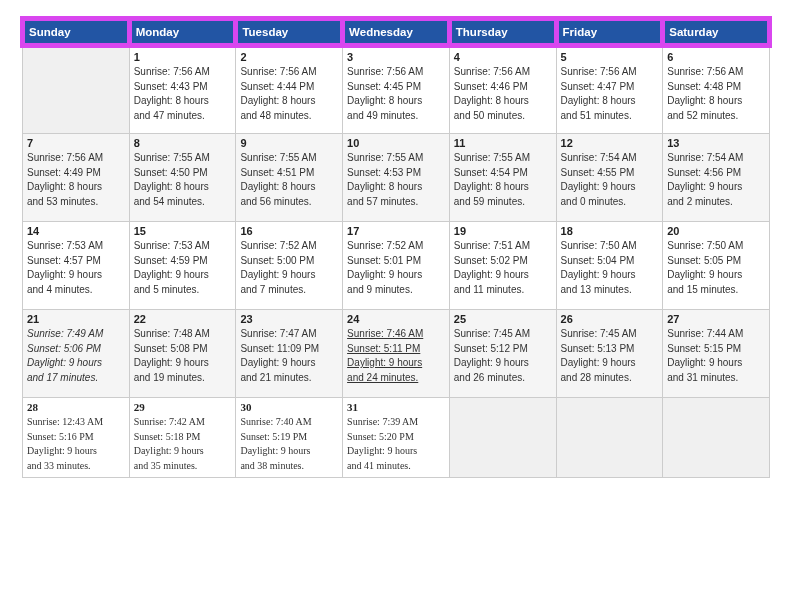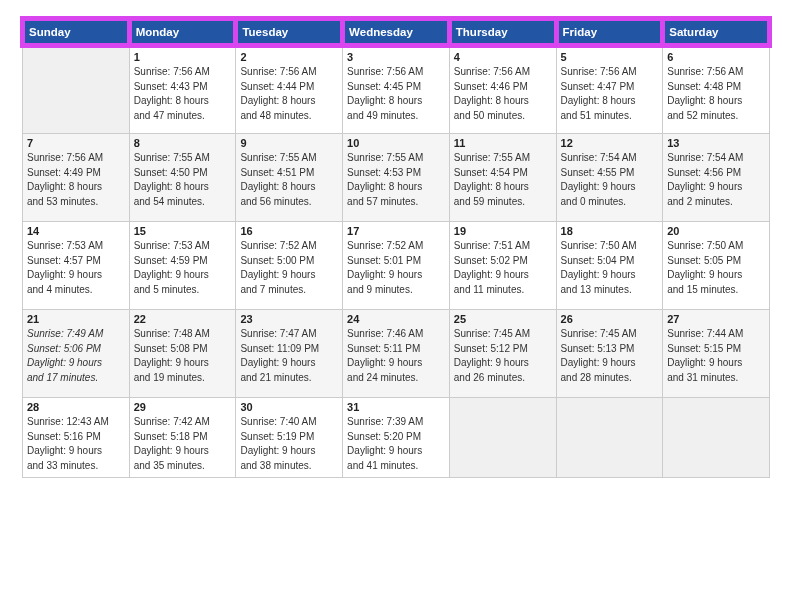--- a/index.html
+++ b/index.html
@@ -59,20 +59,21 @@
     tbody tr td {
       border: 1px solid #ccc;
       vertical-align: top;
       padding: 3px 4px;
       font-size: 9.2px;
       color: #222;
       height: 88px;
     }
     tbody tr:last-child td {
       height: 80px;
+      font-family: Liberation Serif, serif;
     }
     .day-num {
       font-size: 11px;
       font-weight: bold;
       color: #222;
       display: block;
       margin-bottom: 2px;
     }
     .day-info {
       font-size: 10px;
@@ -274,21 +275,21 @@
           </td>
           <td>
             <span class="day-num">23</span>
             <div class="day-info" style="white-space: pre-line;">Sunrise: 7:47 AM
 Sunset: 11:09 PM
 Daylight: 9 hours
 and 21 minutes.</div>
           </td>
           <td>
             <span class="day-num">24</span>
-            <div class="day-info" style="white-space: pre-line;">Sunrise: 7:46 AM
+            <div class="day-info" style="white-space: pre-line; text-decoration: underline;">Sunrise: 7:46 AM
 Sunset: 5:11 PM
 Daylight: 9 hours
 and 24 minutes.</div>
           </td>
           <td>
             <span class="day-num">25</span>
             <div class="day-info" style="white-space: pre-line;">Sunrise: 7:45 AM
 Sunset: 5:12 PM
 Daylight: 9 hours
 and 26 minutes.</div>

